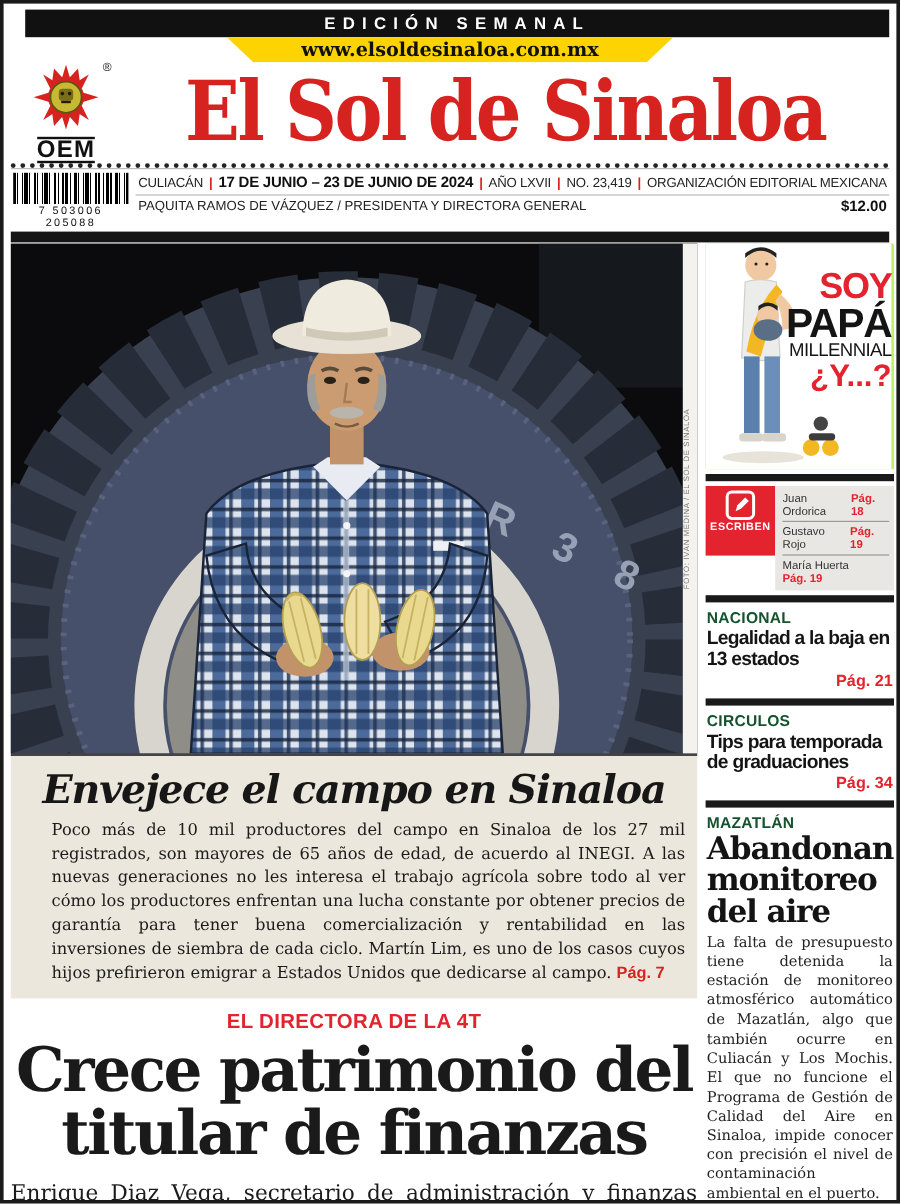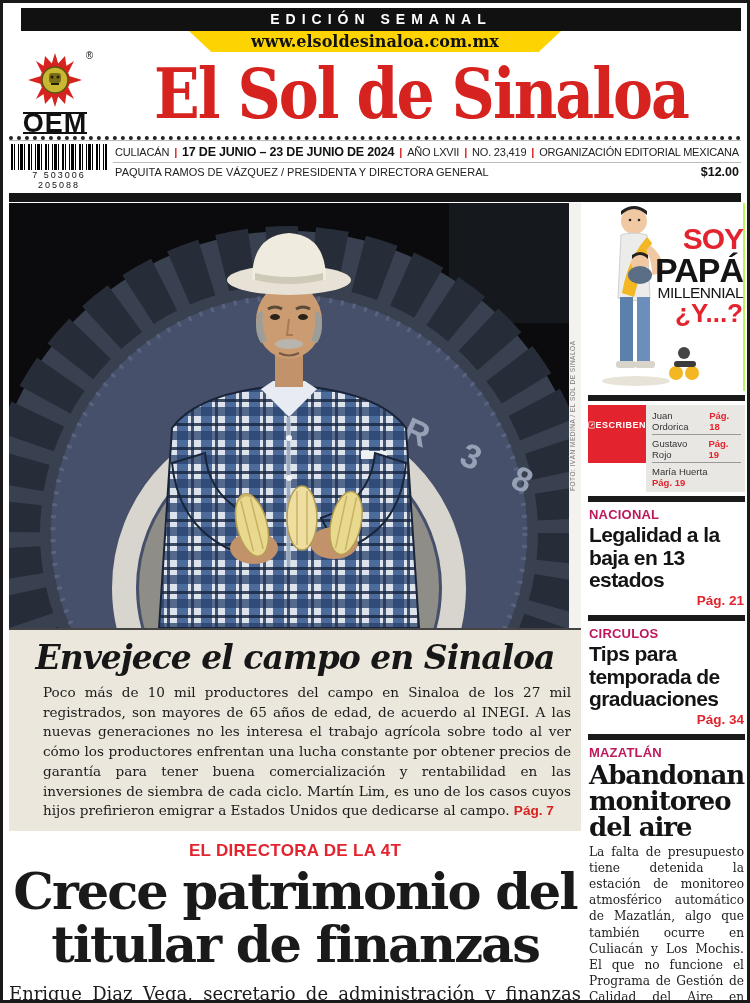--- a/index.html
+++ b/index.html
@@ -12,21 +12,21 @@
   
   .topbar { background:#111; color:#fff; text-align:center; height:23px; line-height:23px;
     font-weight:bold; font-size:14px; letter-spacing:6px;margin-left:12px; }
   .urlband { width:372px; margin:0 auto; background:#fdd402; height:21px; line-height:21px;
     text-align:center; clip-path:polygon(0 0,100% 0,94% 100%,6% 100%);
     font-family:"DejaVu Serif", serif; font-weight:bold; font-size:16px; color:#111; }
   
   .masthead { position:relative; height:88px; border-bottom:4px dotted #222; display:flex; align-items:center; }
   .oem { width:92px; text-align:center; position:relative; }
   .oem .reg { position:absolute; top:-2px; right:8px; font-size:10px; color:#111; }
-  .oem .oemword { font-weight:bold; font-size:27px; letter-spacing:1px; color:#111;
+  .oem .oemword { font-weight:bold; font-size:20px; letter-spacing:1px; color:#111;
     border-top:2px solid #111; border-bottom:2px solid #111; display:inline-block; line-height:18px; }
   .title { flex:1; text-align:center; font-family:"DejaVu Serif", serif; font-weight:bold;
     font-size:60px; color:#d6231f; letter-spacing:-2px; transform:scaleY(1.15); white-space:nowrap; }
   
   .folio { display:flex; border-top:1px solid #bbb; }
   .barcode-wrap { width:112px; padding:3px 6px 1px 2px; text-align:center; }
   .barcode { height:26px; background:repeating-linear-gradient(90deg,
       #000 0 2px,#fff 2px 3px,#000 3px 4px,#fff 4px 7px,#000 7px 8px,#fff 8px 9px,
       #000 9px 12px,#fff 12px 13px,#000 13px 14px,#fff 14px 17px); }
   .barcode-num { font-size:9px; letter-spacing:2px; color:#111; }
@@ -65,30 +65,30 @@
   .sb-bar { height:6px; background:#1a1a1a; margin:4px 0; }
   .millennial { position:relative; height:188px; background:#bef264; }
   .mill-text { position:absolute; right:2px; top:22px; text-align:right; line-height:0.95;
     font-family:"Liberation Sans", sans-serif; }
   .mill-soy { color:#e3232d; font-weight:bold; font-size:30px; letter-spacing:-1px; }
   .mill-papa { color:#141414; font-weight:bold; font-size:34px; letter-spacing:-1px; }
   .mill-millennial { color:#141414; font-weight:normal; font-size:15.5px; letter-spacing:-0.5px; }
   .mill-y { color:#e3232d; font-weight:bold; font-size:26px; }
   .escriben { display:flex; }
   .escriben-box { width:58px; height:58px; background:#e3232d; color:#fff; display:flex;
-    align-items:center; justify-content:flex-end; padding-bottom:19px; }
+    flex-direction:column; align-items:center; justify-content:flex-end; padding-bottom:19px; }
   .escriben-box .lbl { font-weight:bold; font-size:9px; letter-spacing:0.5px; }
   .escriben-list { flex:1; background:#e9e7e4; padding:2px 4px 2px 6px; }
   .author-row { display:flex; justify-content:space-between; border-bottom:1px solid #999;
     font-size:9.5px; color:#333; padding:3px 0 2px; }
   .author-row:last-child { border-bottom:none;flex-direction:column; }
   .author-page { color:#e3232d; font-weight:bold; }
   .sb-section { padding:1px 1px 3px; }
-  .sb-label { color:#be185d; font-weight:bold; font-size:13px; letter-spacing:0.2px; }
-  .sb-head { color:#141414; font-weight:bold; font-size:21px; line-height:1.08;
+  .sb-label { color:#14532d; font-weight:bold; font-size:13px; letter-spacing:0.2px; }
+  .sb-head { color:#141414; font-weight:bold; font-size:16px; line-height:1.08;
     letter-spacing:-0.6px; margin-top:2px; }
   .sb-pageref { text-align:right; color:#e3232d; font-weight:bold; font-size:13.5px; margin-top:1px; }
   .sb-head-serif { font-family:"DejaVu Serif", serif; font-weight:bold; font-size:26px;
     line-height:1.0; letter-spacing:-1px; color:#141414; margin:2px 0 4px; }
   .sb-body { font-family:"DejaVu Serif", serif; font-size:12.2px; line-height:1.32; color:#222;
     text-align:justify; }
 </style>
 </head>
 <body>
 

